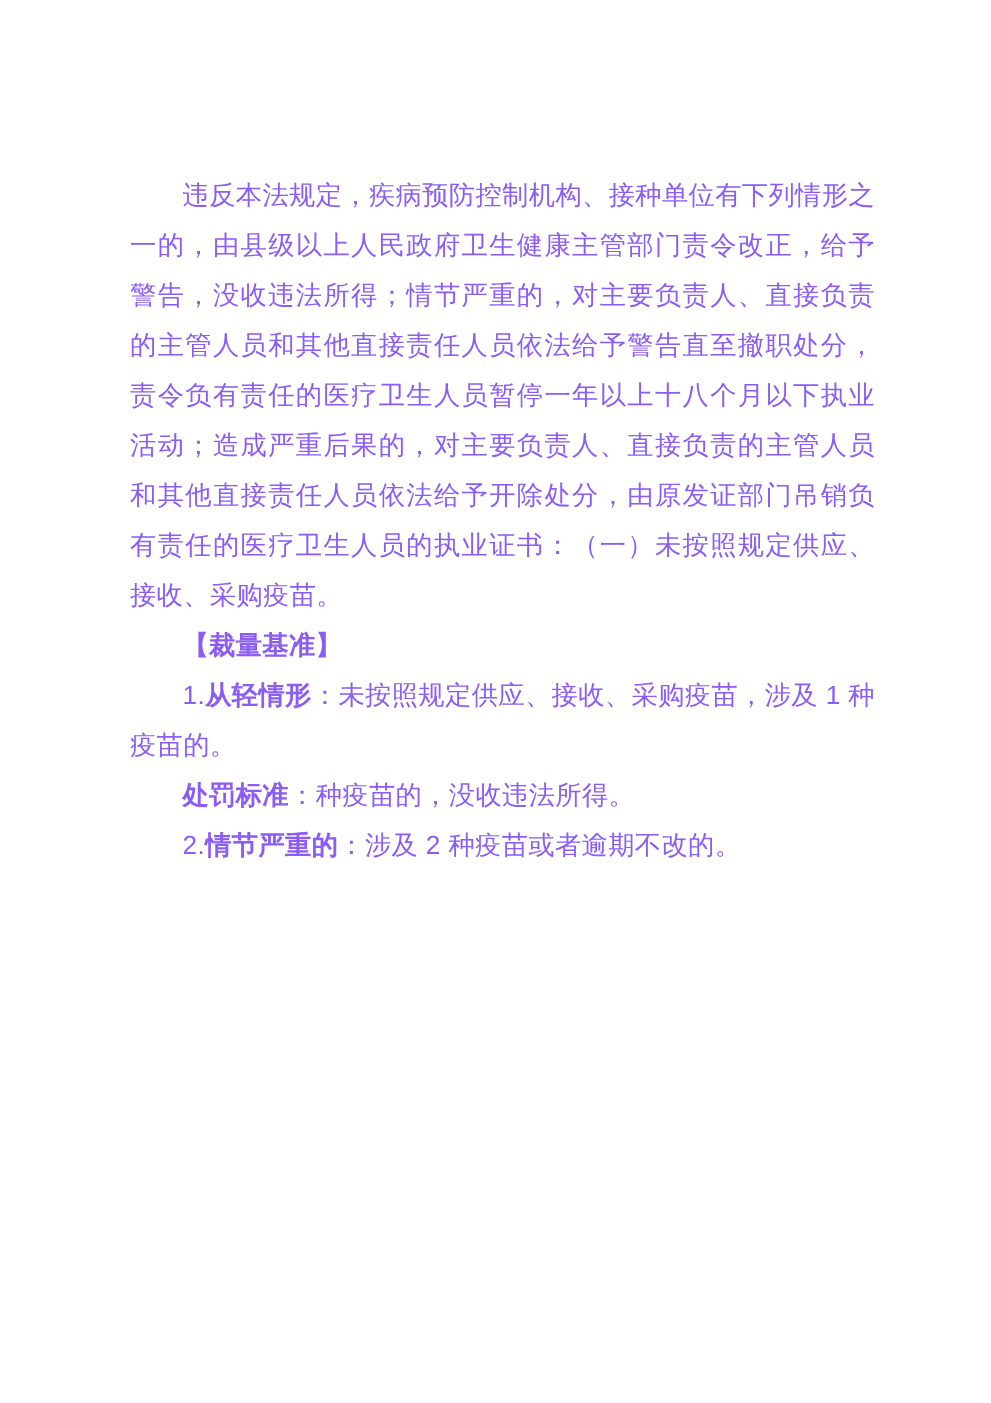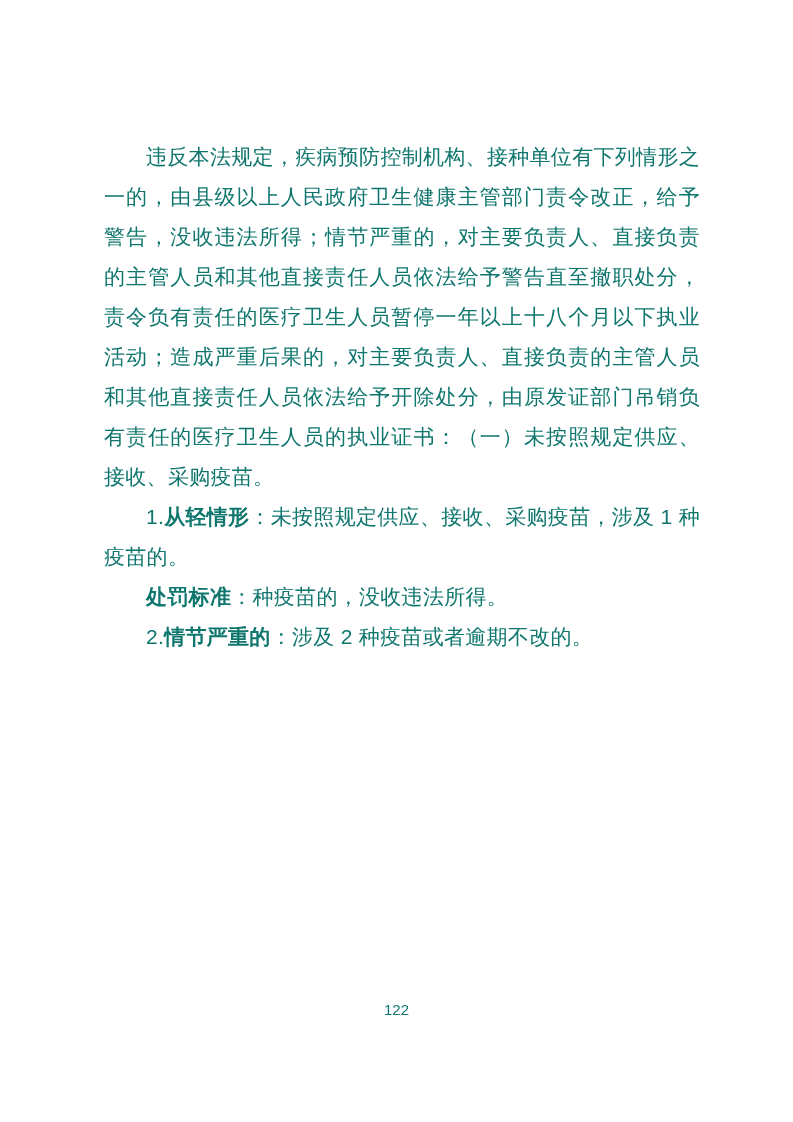--- a/index.html
+++ b/index.html
@@ -6,21 +6,21 @@
     margin: 0;
     padding: 0;
     background: #e8e8e8;
   }
   .page {
     position: relative;
     width: 793px;
     height: 1122px;
     margin: 0 auto;
     background: #ffffff;
-    color: #0f766e;
+    color: #8b5cf6;
     font-family: "Liberation Sans", "DejaVu Sans", sans-serif;
     overflow: hidden;
   }
   .doc {
     position: absolute;
     left: 104px;
     top: 137px;
     width: 596px;
     font-size: 21px;
     line-height: 40px;
@@ -46,26 +46,26 @@
   }
 </style>
 </head>
 <body>
 
 <div class="page">
   <div class="doc">
 
     <p><span>违反本法规定，疾病预防控制机构、接种单位有下列情形之一的，由县级以上人民政府卫生健康主管部门责令改正，给予警告，没收违法所得；情节严重的，对主要负责人、直接负责的主管人员和其他直接责任人员依法给予警告直至撤职处分，责令负有责任的医疗卫生人员暂停一年以上十八个月以下执业活动；造成严重后果的，对主要负责人、直接负责的主管人员和其他直接责任人员依法给予开除处分，由原发证部门吊销负有责任的医疗卫生人员的执业证书：（一）未按照规定供应、接收、采购疫苗。</span></p>
 
+    <p><span class="b">【裁量基准】</span></p>
 
     <p><span>1.</span><span class="b">从轻情形</span><span>：未按照规定供应、接收、采购疫苗，涉及 1 种疫苗的。</span></p>
 
     <p><span class="b">处罚标准</span><span>：种疫苗的，没收违法所得。</span></p>
 
     <p><span>2.</span><span class="b">情节严重的</span><span>：涉及 2 种疫苗或者逾期不改的。</span></p>
 
 
 
 
   </div>
 
-  <div class="pagenum">122</div>
 </div>
 
 </body></html>

